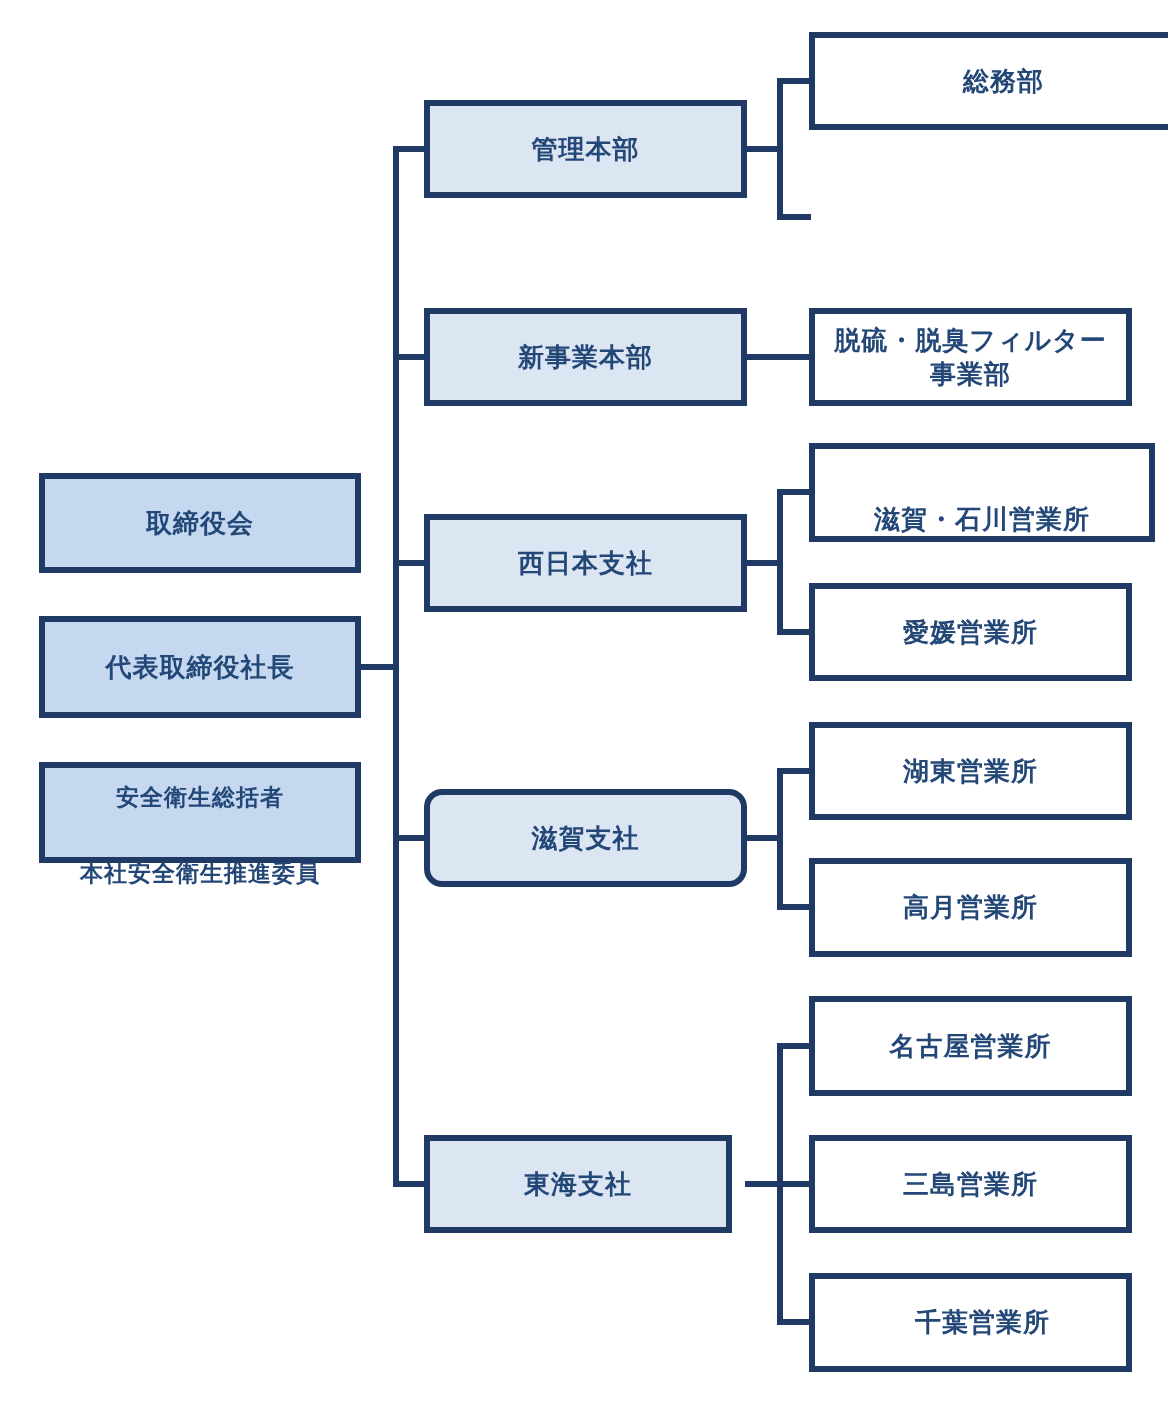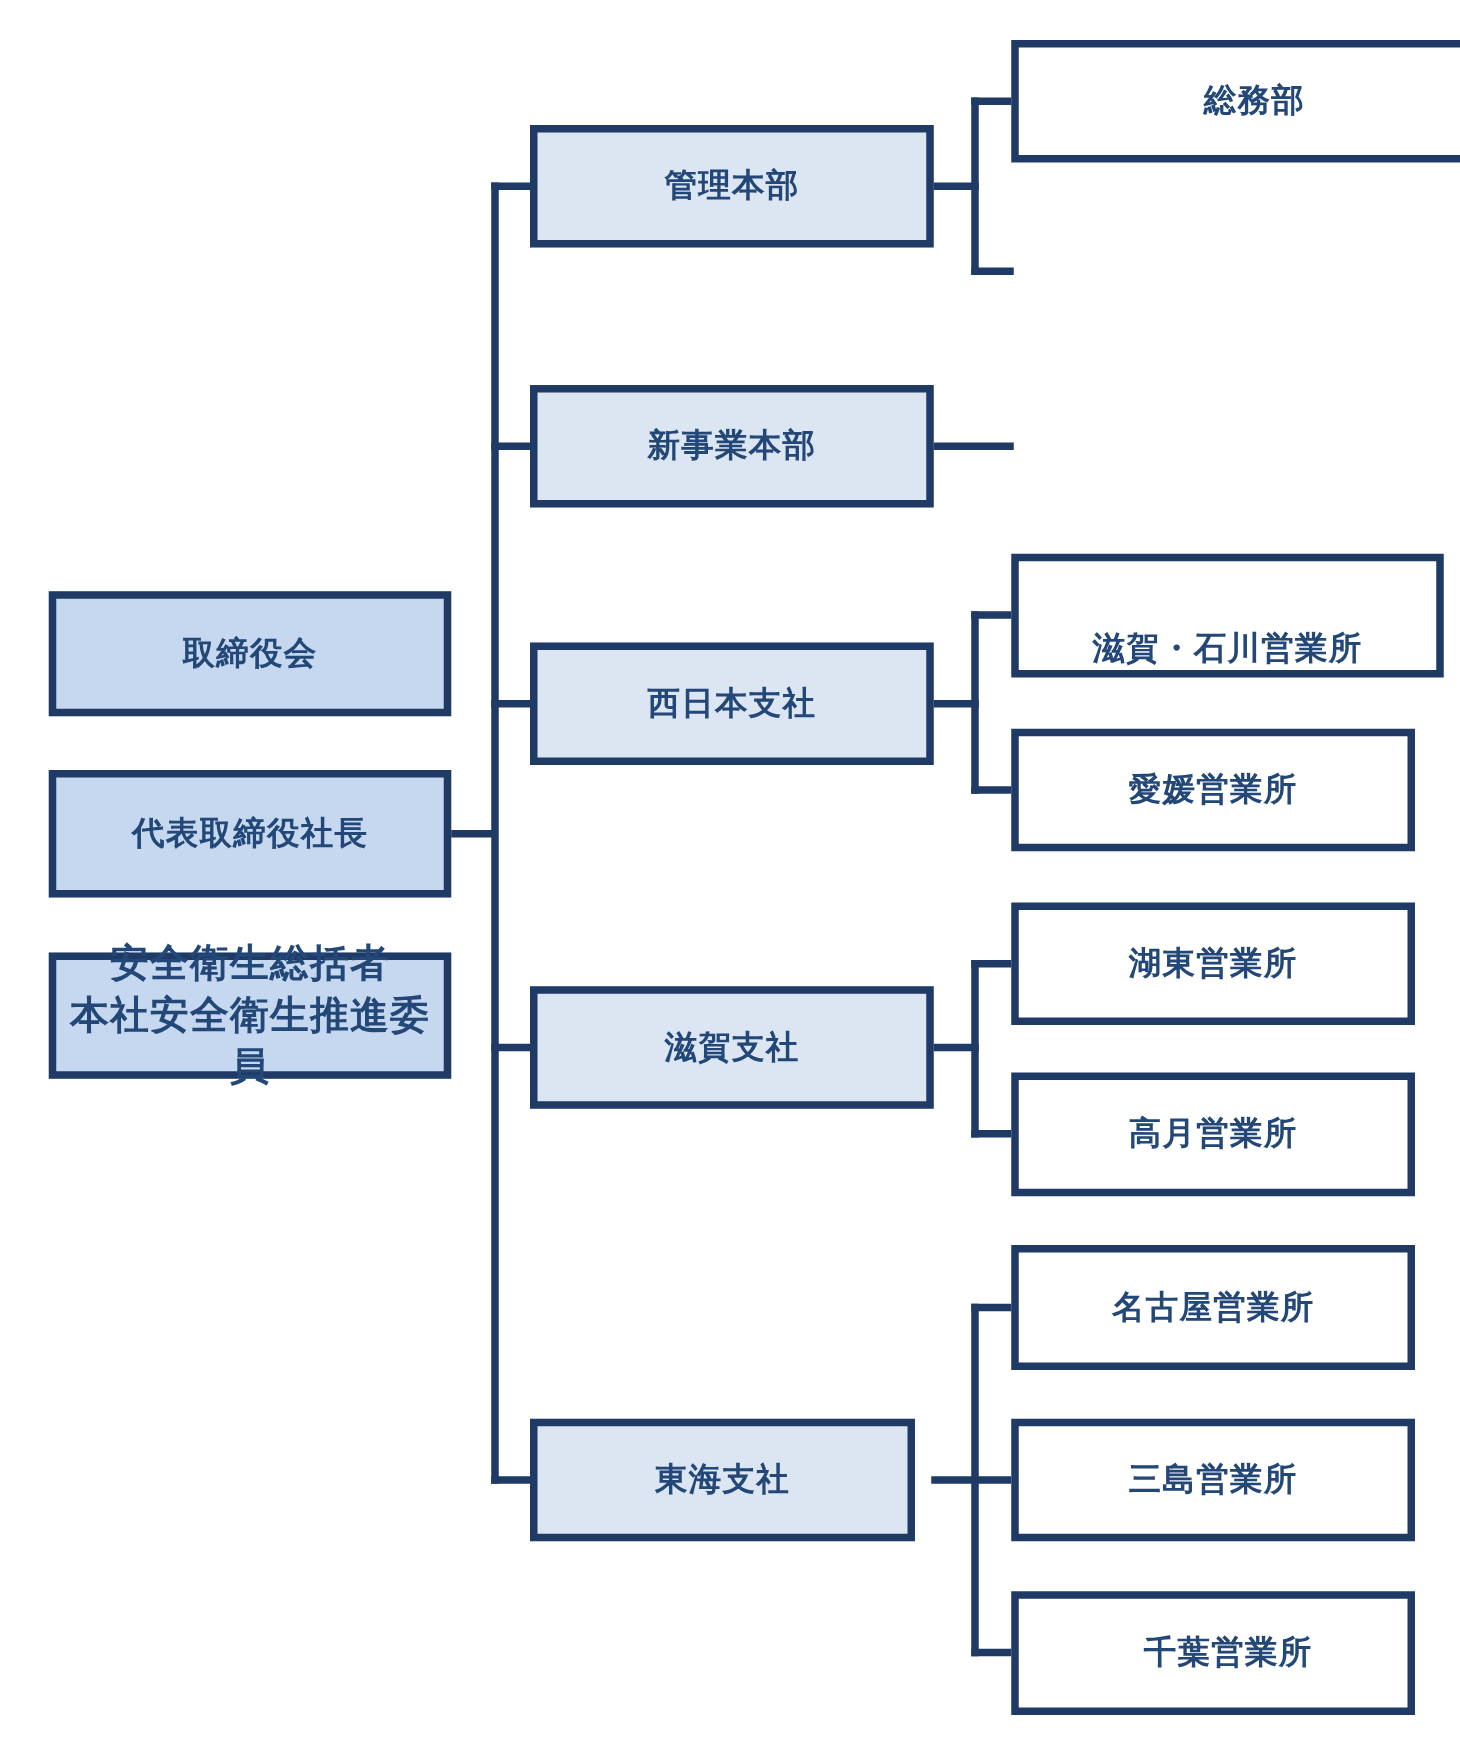--- a/index.html
+++ b/index.html
@@ -32,21 +32,21 @@
     text-align: center;
     color: var(--text-navy);
     font-weight: bold;
     font-size: 26px;
     line-height: 1.32;
     letter-spacing: 1px;
   }
   .node.exec     { background: var(--exec-fill); }
   .node.division { background: var(--division-fill); }
   .node.office   { background: var(--office-fill); }
-  .node .small   { font-size: 31px; }
+  .node .small   { font-size: 23px; margin-top: 45px; }
   .node .l2      { font-size: 26px; }
   .line {
     position: absolute;
     background: var(--navy);
   }
 </style>
 </head>
 <body>
 
 <div class="canvas">
@@ -95,29 +95,33 @@
 
   <div class="node division" style="left:424px; top:100px; width:323px; height:98px;">
     <span>管理本部</span>
   </div>
   <div class="node division" style="left:424px; top:308px; width:323px; height:98px;">
     <span>新事業本部</span>
   </div>
   <div class="node division" style="left:424px; top:514px; width:323px; height:98px;">
     <span>西日本支社</span>
   </div>
-  <div class="node division" style="left:424px; top:789px; width:323px; height:98px;">
+  <div class="node division" style="left:424px; top:789px; width:323px; height:98px;border-radius:18px;">
     <span>滋賀支社</span>
   </div>
   <div class="node division" style="left:424px; top:1135px; width:308px; height:98px;">
     <span>東海支社</span>
   </div>
 
   <div class="node office" style="left:809px; top:32px; width:389px; height:98px;">
     <span>総務部</span>
+  </div>
+  <div class="node office" style="left:809px; top:308px; width:323px; height:98px;">
+    <span class="l2">脱硫・脱臭フィルター</span>
+    <span class="l2">事業部</span>
   </div>
   <div class="node office" style="left:809px; top:443px; width:346px; height:99px;justify-content:flex-end;">
     <span>滋賀・石川営業所</span>
   </div>
   <div class="node office" style="left:809px; top:583px; width:323px; height:98px;">
     <span>愛媛営業所</span>
   </div>
   <div class="node office" style="left:809px; top:722px; width:323px; height:98px;">
     <span>湖東営業所</span>
   </div>

